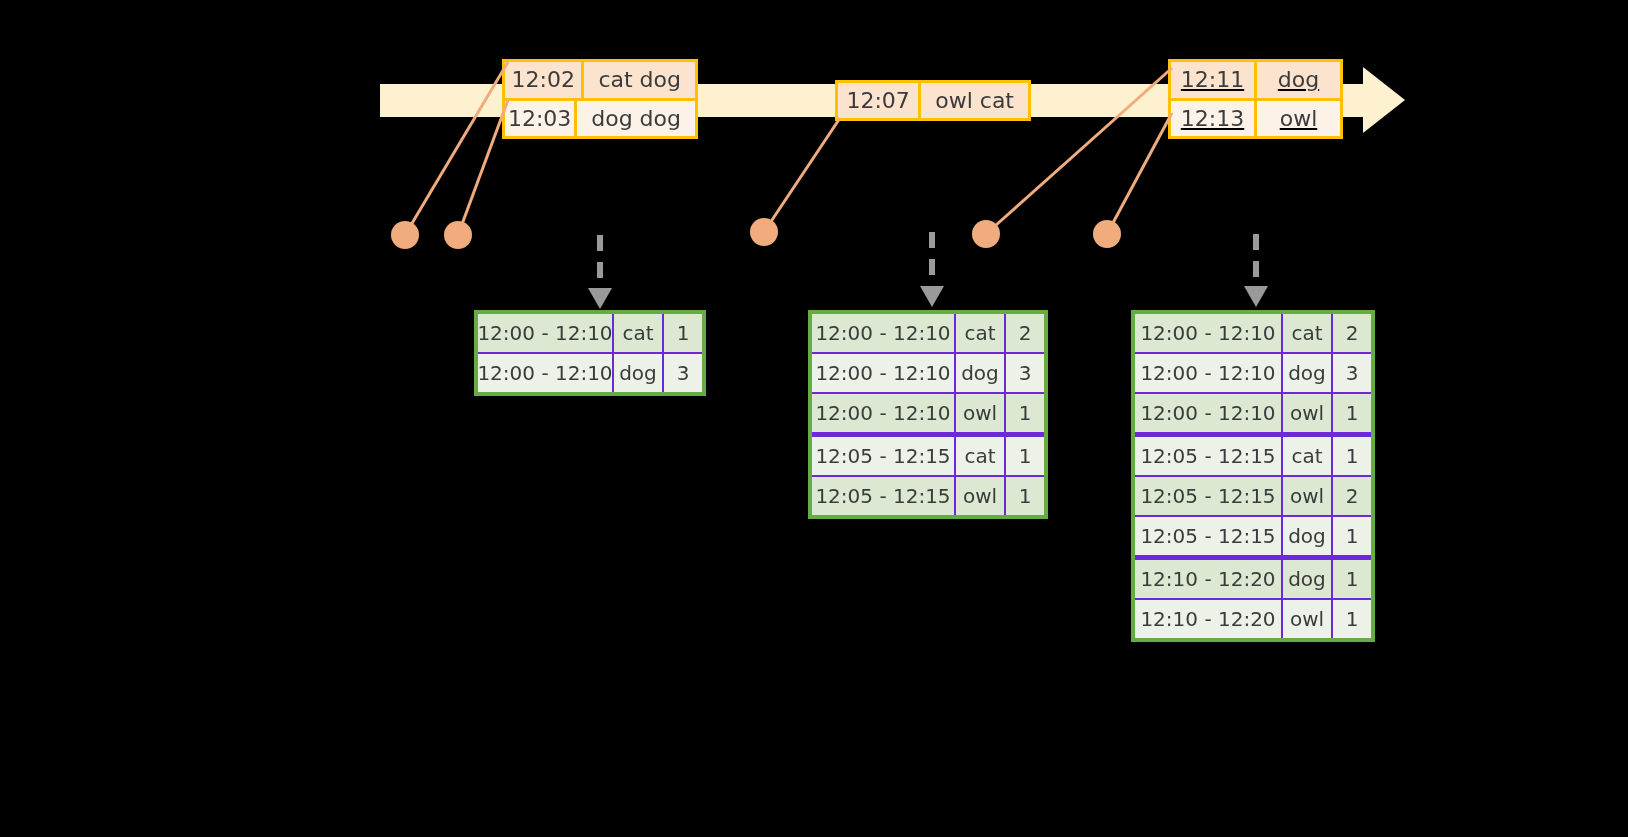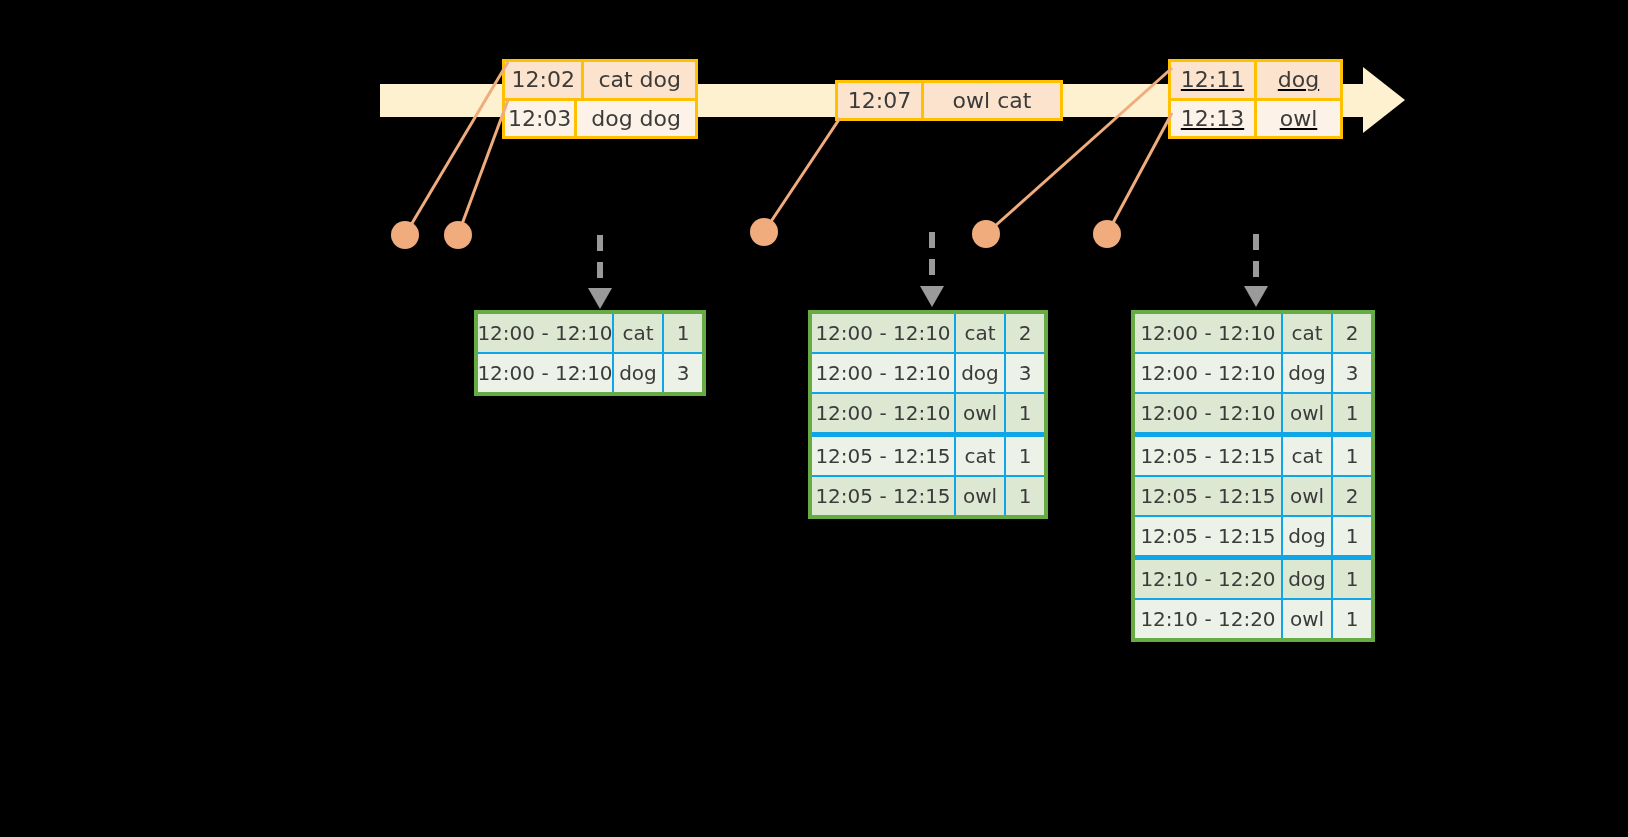--- a/index.html
+++ b/index.html
@@ -68,21 +68,21 @@
     width: 1628px;
     height: 837px;
     pointer-events: none;
   }
 
   
   .result-table {
     position: absolute;
     border: 4px solid #66ab43;
     box-sizing: border-box;
-    background: #0ea5e9;
+    background: #6d28d9;
     display: flex;
     flex-direction: column;
   }
   .res-row {
     display: flex;
     height: 38px;
   }
   .res-row.alt0 .res-cell { background: #dce8d2; }
   .res-row.alt1 .res-cell { background: #edf2e9; }
   .res-row + .res-row { margin-top: 2px; }
@@ -113,21 +113,21 @@
     <div class="event-row r0">
       <div class="event-cell time">12:02</div>
       <div class="event-cell words">cat dog</div>
     </div>
     <div class="event-row r1">
       <div class="event-cell time">12:03</div>
       <div class="event-cell words">dog dog</div>
     </div>
   </div>
 
-  <div class="event-box" style="left:835px; top:80px; width:228px; height:41px;">
+  <div class="event-box" style="left:835px; top:80px; width:196px; height:41px;">
     <div class="event-row r0">
       <div class="event-cell time">12:07</div>
       <div class="event-cell words">owl cat</div>
     </div>
   </div>
 
   <div class="event-box" style="left:1168px; top:59px; width:175px; height:80px;text-decoration:underline;">
     <div class="event-row r0">
       <div class="event-cell time">12:11</div>
       <div class="event-cell words">dog</div>

